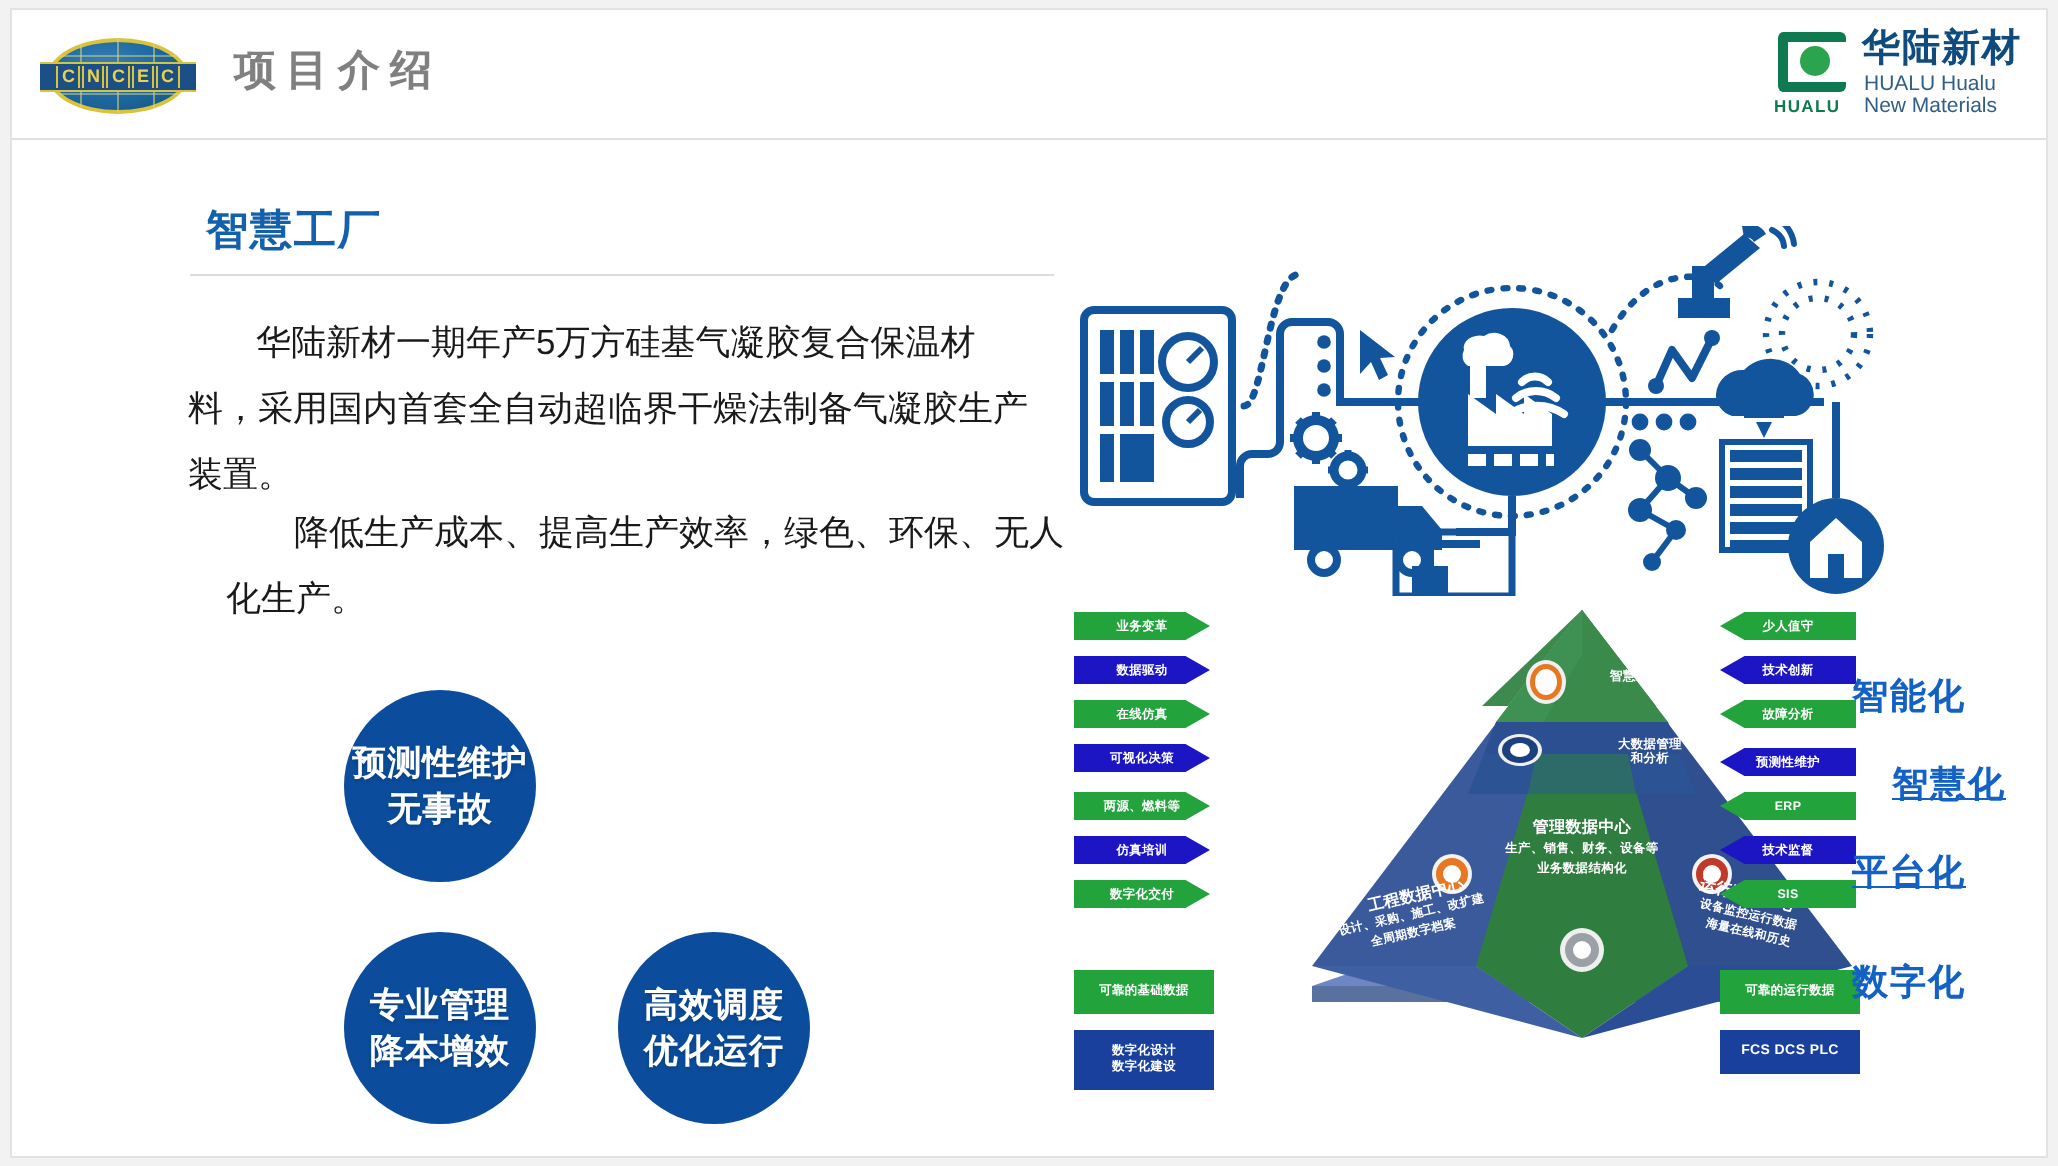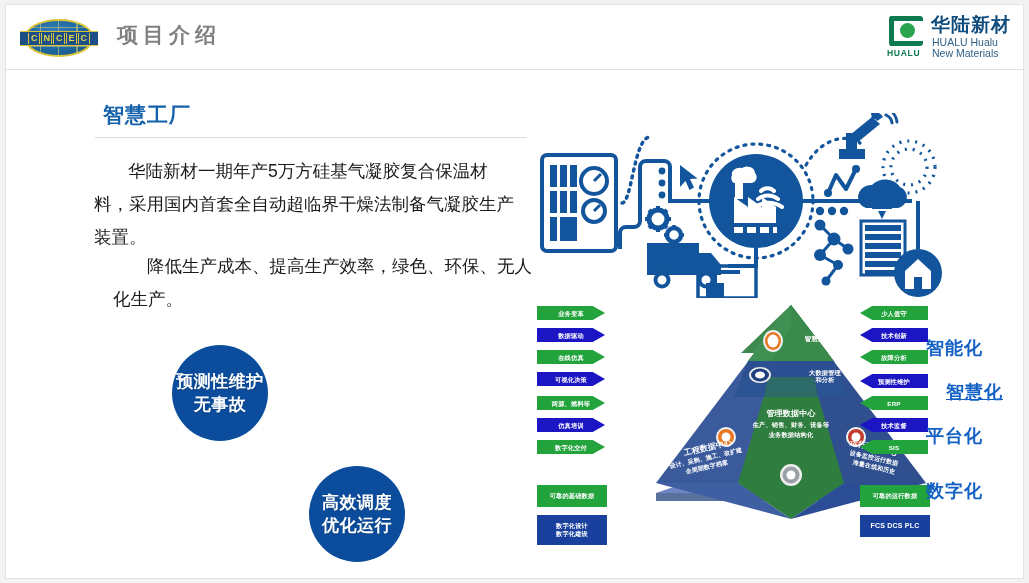--- a/index.html
+++ b/index.html
@@ -181,20 +181,24 @@
   <div id="hdr-divider"></div>
 
   <div id="sect-title">智慧工厂</div>
   <div id="sect-rule"></div>
   <div id="para1" class="para">华陆新材一期年产5万方硅基气凝胶复合保温材料，采用国内首套全自动超临界干燥法制备气凝胶生产装置。</div>
   <div id="para2" class="para">降低生产成本、提高生产效率，绿色、环保、无人化生产。</div>
 
   <div id="circle1" class="circle">
     <div>预测性维护</div>
     <div>无事故</div>
+  </div>
+  <div id="circle3" class="circle">
+    <div>专业管理</div>
+    <div>降本增效</div>
   </div>
   <div id="circle4" class="circle">
     <div>高效调度</div>
     <div>优化运行</div>
   </div>
 
   <div id="illus">
     <svg width="480" height="185" viewBox="0 0 480 185">
       <g fill="#12559c" stroke="none">
 
@@ -440,17 +444,17 @@
     <div class="tag blue  leftarrow" style="left:334px; top:77px;">预测性维护</div>
     <div class="tag green leftarrow" style="left:334px; top:99px;">ERP</div>
     <div class="tag blue  leftarrow" style="left:334px; top:121px;">技术监督</div>
     <div class="tag green leftarrow" style="left:334px; top:143px;">SIS</div>
 
     <div class="box green" style="left:334px; top:188px; width:70px; height:22px;">可靠的运行数据</div>
     <div class="box blue" style="left:334px; top:218px; width:70px; height:22px; font-size:7px;">FCS DCS PLC</div>
 
     <div class="bigtag" style="left:400px; top:39px;">智能化</div>
     <div class="bigtag" style="left:420px; top:83px;text-decoration:underline;">智慧化</div>
-    <div class="bigtag" style="left:400px; top:127px;">平台化</div>
+    <div class="bigtag" style="left:400px; top:127px;text-decoration:underline;">平台化</div>
     <div class="bigtag" style="left:400px; top:182px;">数字化</div>
   </div>
 
 </div>
 
 </body></html>

